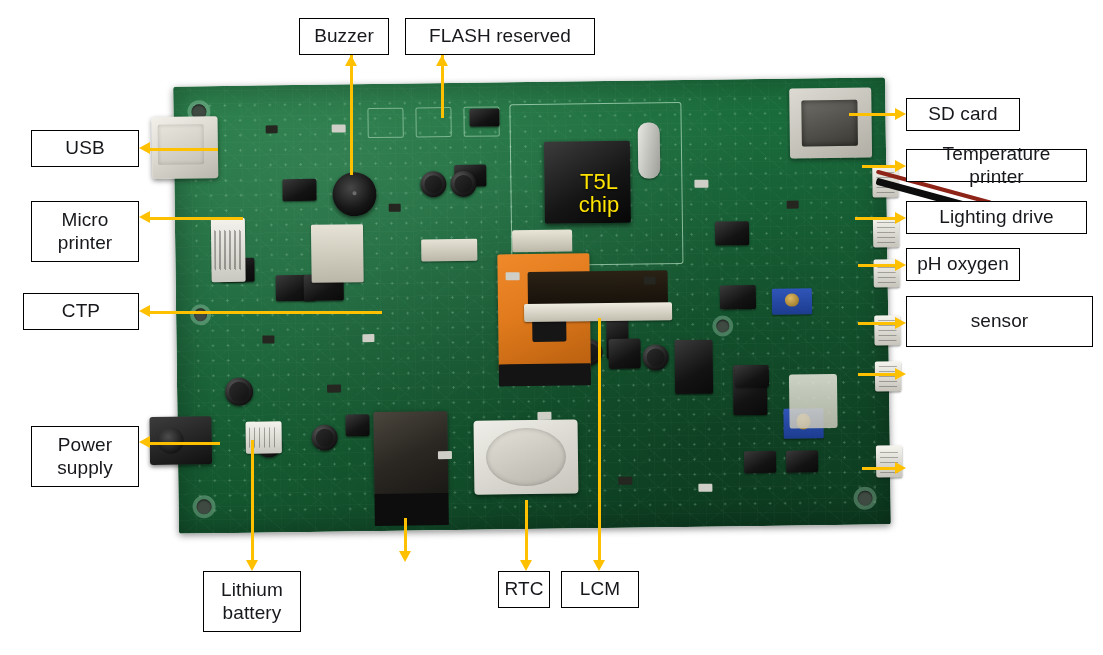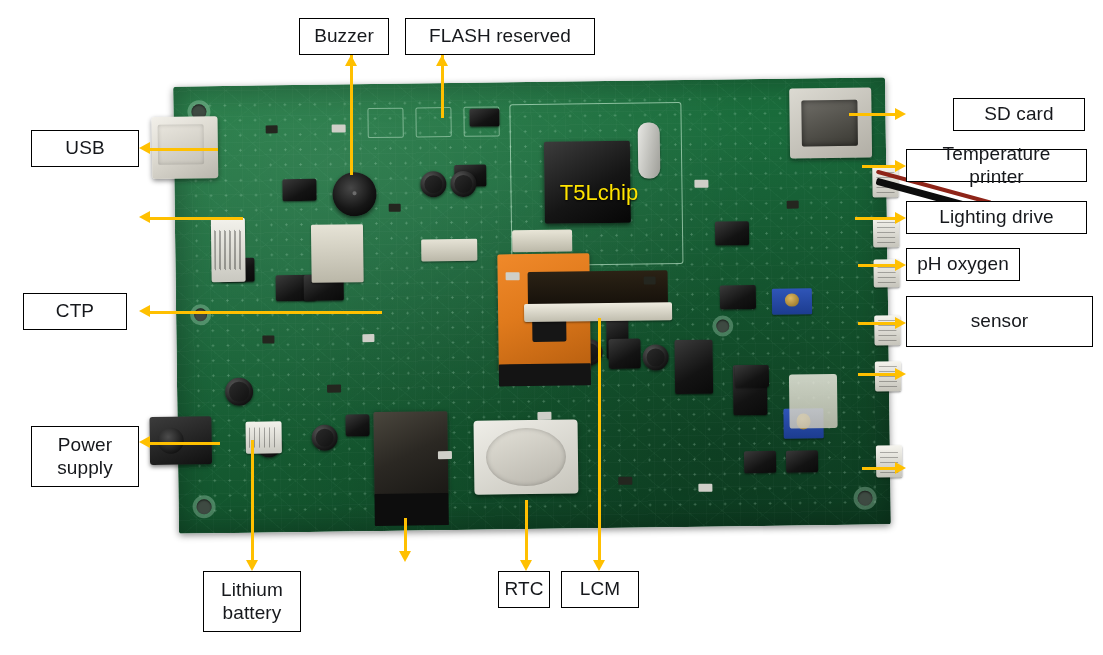--- a/index.html
+++ b/index.html
@@ -106,21 +106,21 @@
   #ctp-head{position:absolute;left:337px;top:148px;width:60px;height:22px;background:linear-gradient(180deg,#e9e6d8,#bbb8a8);border-radius:2px;}
   #t5l-zone{position:absolute;left:336px;top:22px;width:170px;height:160px;border:1.2px solid rgba(210,245,220,.6);border-radius:3px;}
   #t5l-chip{position:absolute;left:370px;top:60px;width:86px;height:82px;
     background:linear-gradient(150deg,#3c3c3c,#151515 58%,#060606);
     border-radius:2px;box-shadow:0 2px 5px rgba(0,0,0,.6);}
   #t5l-chip:before{content:"";position:absolute;inset:-4px;
     background:repeating-linear-gradient(90deg,#bfbfb8 0 1.7px,rgba(0,0,0,0) 1.7px 4.6px);z-index:-1;border-radius:2px;}
   #t5l-label{
     position:absolute;left:355px;top:54px;width:116px;height:92px;z-index:14;
     color:#FFE400;font-size:22px;line-height:1.06;text-align:center;
-    display:flex;flex-direction:row;align-items:center;justify-content:center;
+    display:flex;flex-direction:column;align-items:center;justify-content:center;
     text-shadow:0 1px 2px rgba(0,0,0,.85);
   }
   #xtal{position:absolute;left:464px;top:42px;width:22px;height:56px;border-radius:10px;
     background:linear-gradient(100deg,#e8e8e4,#9d9d97);box-shadow:0 1px 2px rgba(0,0,0,.5);}
   #lcm-ffc{position:absolute;left:352px;top:190px;width:140px;height:36px;
     background:linear-gradient(180deg,#2b2215,#15100a);border-radius:2px;}
   #lcm-ffc:after{content:"";position:absolute;left:-4px;right:-4px;bottom:-14px;height:18px;
     background:linear-gradient(180deg,#efece0,#c0bdae);border-radius:2px;box-shadow:0 1px 2px rgba(0,0,0,.5);}
   #sd-card{position:absolute;left:616px;top:10px;width:82px;height:70px;
     background:linear-gradient(150deg,#dcdad2,#b1aea5);border-radius:3px;box-shadow:0 2px 4px rgba(0,0,0,.45);}
@@ -261,21 +261,21 @@
   </div>
   <div class="conn v" style="left:350px;top:55px;height:120px;"></div>
   <div class="arrow up" style="left:345px;top:55px;"></div>
 
   <div class="label-box" style="left:405px;top:18px;width:190px;height:37px;">
     <span>FLASH reserved</span>
   </div>
   <div class="conn v" style="left:441px;top:55px;height:63px;"></div>
   <div class="arrow up" style="left:436px;top:55px;"></div>
 
-  <div class="label-box" style="left:906px;top:98px;width:132px;height:33px;margin-left:47px;">
+  <div class="label-box" style="left:906px;top:98px;width:114px;height:33px;">
     <span>SD card</span>
   </div>
   <div class="conn h" style="left:849px;top:113px;width:46px;"></div>
   <div class="arrow right" style="left:895px;top:108px;"></div>
 
   <div class="label-box" style="left:906px;top:149px;width:181px;height:33px;">
     <span>Temperature printer</span>
   </div>
   <div class="conn h" style="left:862px;top:165px;width:33px;"></div>
   <div class="arrow right" style="left:895px;top:160px;"></div>
@@ -303,24 +303,28 @@
 
   <div class="conn h" style="left:862px;top:467px;width:33px;"></div>
   <div class="arrow right" style="left:895px;top:462px;"></div>
 
   <div class="label-box" style="left:31px;top:130px;width:108px;height:37px;">
     <span>USB</span>
   </div>
   <div class="conn h" style="left:150px;top:148px;width:68px;"></div>
   <div class="arrow left" style="left:139px;top:142px;"></div>
 
+  <div class="label-box" style="left:31px;top:201px;width:108px;height:61px;flex-direction:column;">
+    <span>Micro</span>
+    <span>printer</span>
+  </div>
   <div class="conn h" style="left:150px;top:217px;width:93px;"></div>
   <div class="arrow left" style="left:139px;top:211px;"></div>
 
-  <div class="label-box" style="left:23px;top:293px;width:104px;height:37px;">
+  <div class="label-box" style="left:23px;top:293px;width:116px;height:37px;">
     <span>CTP</span>
   </div>
   <div class="conn h" style="left:150px;top:311px;width:232px;"></div>
   <div class="arrow left" style="left:139px;top:305px;"></div>
 
   <div class="label-box" style="left:31px;top:426px;width:108px;height:61px;flex-direction:column;">
     <span>Power</span>
     <span>supply</span>
   </div>
   <div class="conn h" style="left:150px;top:442px;width:70px;"></div>

